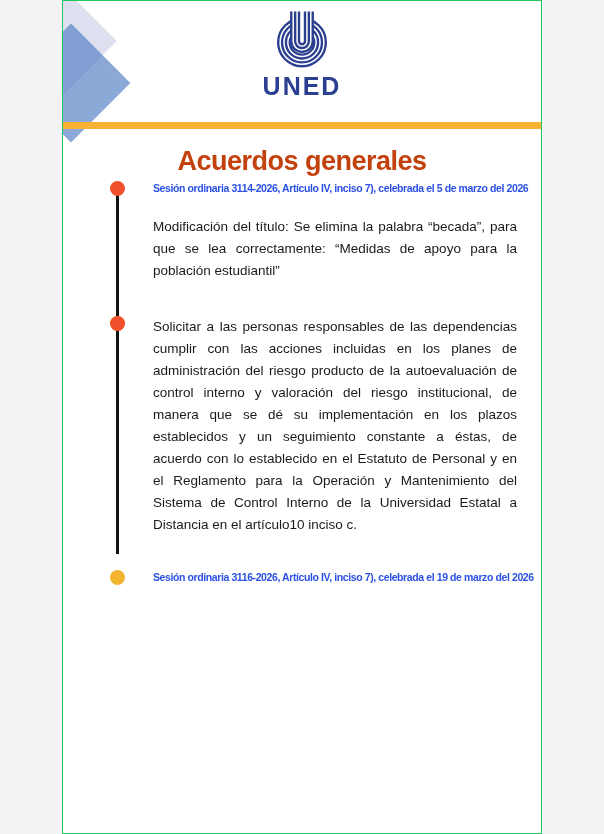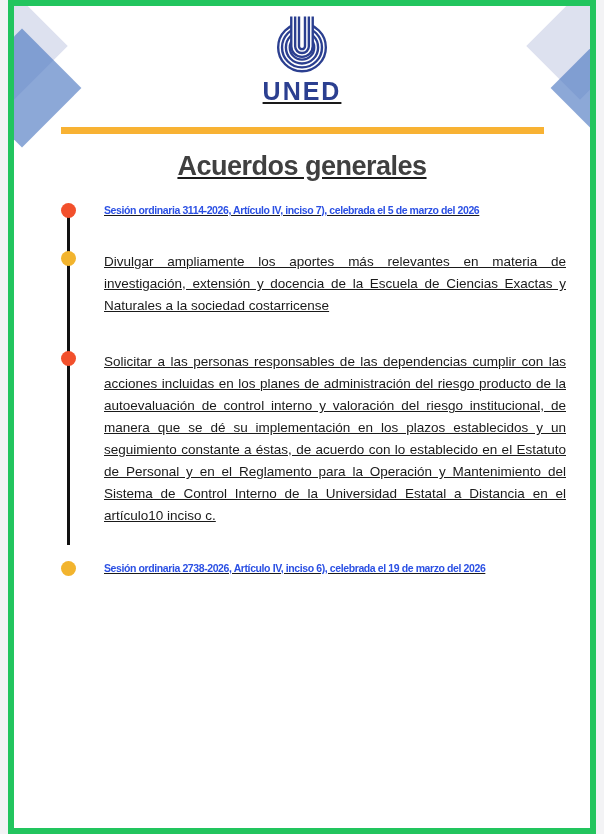--- a/index.html
+++ b/index.html
@@ -1,26 +1,25 @@
 <!DOCTYPE html>
 <html style="--logo_blue: #2B3F90; --heading_blue: #2B50E4; --accent_yellow: #F8B233; --dot_red: #F2502C; --dot_yellow: #F2B42E; --diamond_light: #DDE1EF; --diamond_blue: rgba(79,122,193,0.65); --line_black: #111111; --text_black: #1A1A1A;"><head>
 <meta charset="utf-8">
 <style>
   html,body { margin:0; padding:0; background:#f3f3f5; }
   .page {
     position:relative;
-    width:588px; height:834px;
+    width:480px; height:834px;
     margin:0 auto;
     background:#ffffff;
-    border:6px solid #22c55e;
+    border:1px solid #22c55e;
     box-sizing:border-box;
     overflow:hidden;
     font-family:"Liberation Sans", sans-serif;
     color:var(--text_black);
-    text-decoration:underline;
   }
   
   .diamond { position:absolute; transform:rotate(45deg); }
   .dl { width:76px; height:76px; background:var(--diamond_light); }
   .db { width:84px; height:84px; background:var(--diamond_blue); }
   .tl-left-light  { left:-38px; top:2px; }
   .tl-left-blue   { left:-34px; top:40px; }
   .tr-right-light { left:528px; top:2px; }
   .tr-right-blue  { left:554px; top:40px; }
 
@@ -31,25 +30,25 @@
     font-size:25px; font-weight:bold; letter-spacing:2px;
     color:var(--logo_blue); margin-top:2px; line-height:26px;
   }
   .divider {
     width:483px; height:7px; margin:23px auto 0 auto;
     background:var(--accent_yellow);
   }
   .page-title {
     margin-top:12px;
     font-size:27px; font-weight:bold; letter-spacing:-0.5px;
-    line-height:40px; color:#404040;
+    line-height:40px; color:#c2410c;
   }
 
   
-  .timeline { position:relative; margin-top:17px; padding:0 24px 0 90px; }
+  .timeline { position:relative; padding:0 24px 0 90px; }
   .timeline::before {
     content:""; position:absolute;
     left:53px; top:7px; bottom:30px; width:2.5px;
     background:var(--line_black);
   }
   .tl-item { position:relative; margin-bottom:34px; }
   .tl-item:last-child { margin-bottom:0; }
   .dot {
     position:absolute; left:-43.5px; top:0;
     width:15px; height:15px; border-radius:50%;
@@ -97,31 +96,31 @@
     <div class="page-title">
       <div>Acuerdos generales</div>
     </div>
   </div>
 
   <div class="timeline">
 
       <div class="tl-item">
         <span class="dot" style="background: rgb(242, 80, 44);"></span>
         <p class="tl-heading">Sesión ordinaria 3114-2026, Artículo IV, inciso 7), celebrada el 5 de marzo del 2026</p>
+        <p class="tl-body">Modificación del título: Se elimina la palabra “becada”, para que se lea correctamente: “Medidas de apoyo para la población estudiantil”</p>
       </div>
 
       <div class="tl-item">
         <span class="dot" style="background: rgb(242, 180, 46);"></span>
-        <p class="tl-body">Divulgar ampliamente los aportes más relevantes en materia de investigación, extensión y docencia de la Escuela de Ciencias Exactas y Naturales a la sociedad costarricense</p>
       </div>
 
       <div class="tl-item">
         <span class="dot" style="background: rgb(242, 80, 44);"></span>
         <p class="tl-body">Solicitar a las personas responsables de las dependencias cumplir con las acciones incluidas en los planes de administración del riesgo producto de la autoevaluación de control interno y valoración del riesgo institucional, de manera que se dé su implementación en los plazos establecidos y un seguimiento constante a éstas, de acuerdo con lo establecido en el Estatuto de Personal y en el Reglamento para la Operación y Mantenimiento del Sistema de Control Interno de la Universidad Estatal a Distancia en el artículo10 inciso c.</p>
       </div>
 
       <div class="tl-item">
         <span class="dot" style="background: rgb(242, 180, 46);"></span>
-        <p class="tl-heading">Sesión ordinaria 2738-2026, Artículo IV, inciso 6), celebrada el 19 de marzo del 2026</p>
+        <p class="tl-heading">Sesión ordinaria 3116-2026, Artículo IV, inciso 7), celebrada el 19 de marzo del 2026</p>
       </div>
     </div>
 
 </div>
 
 </body></html>

